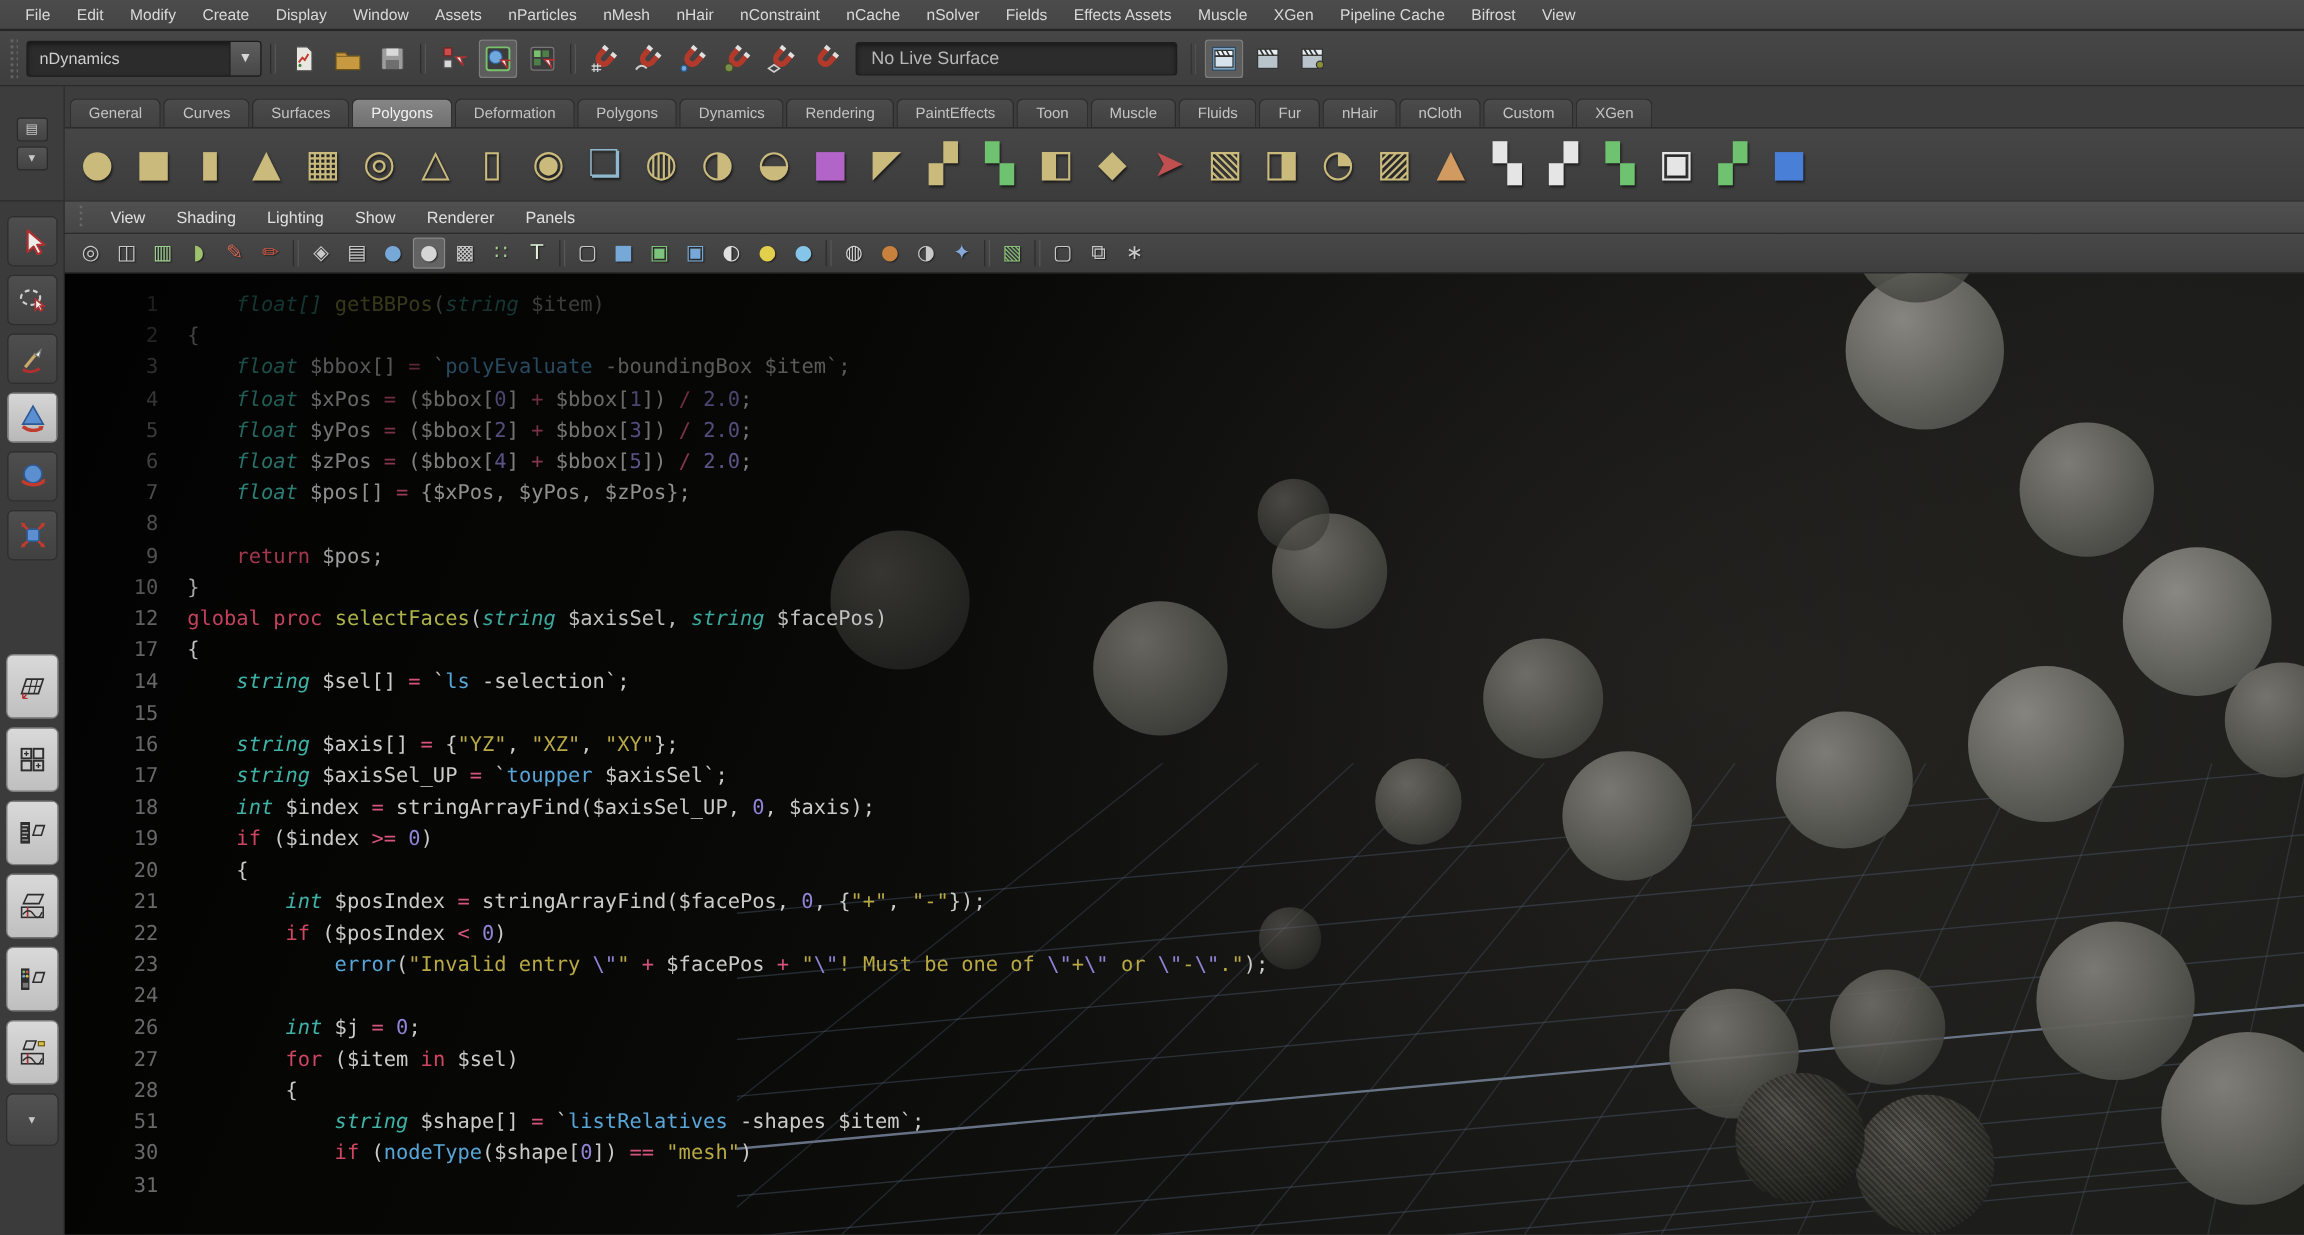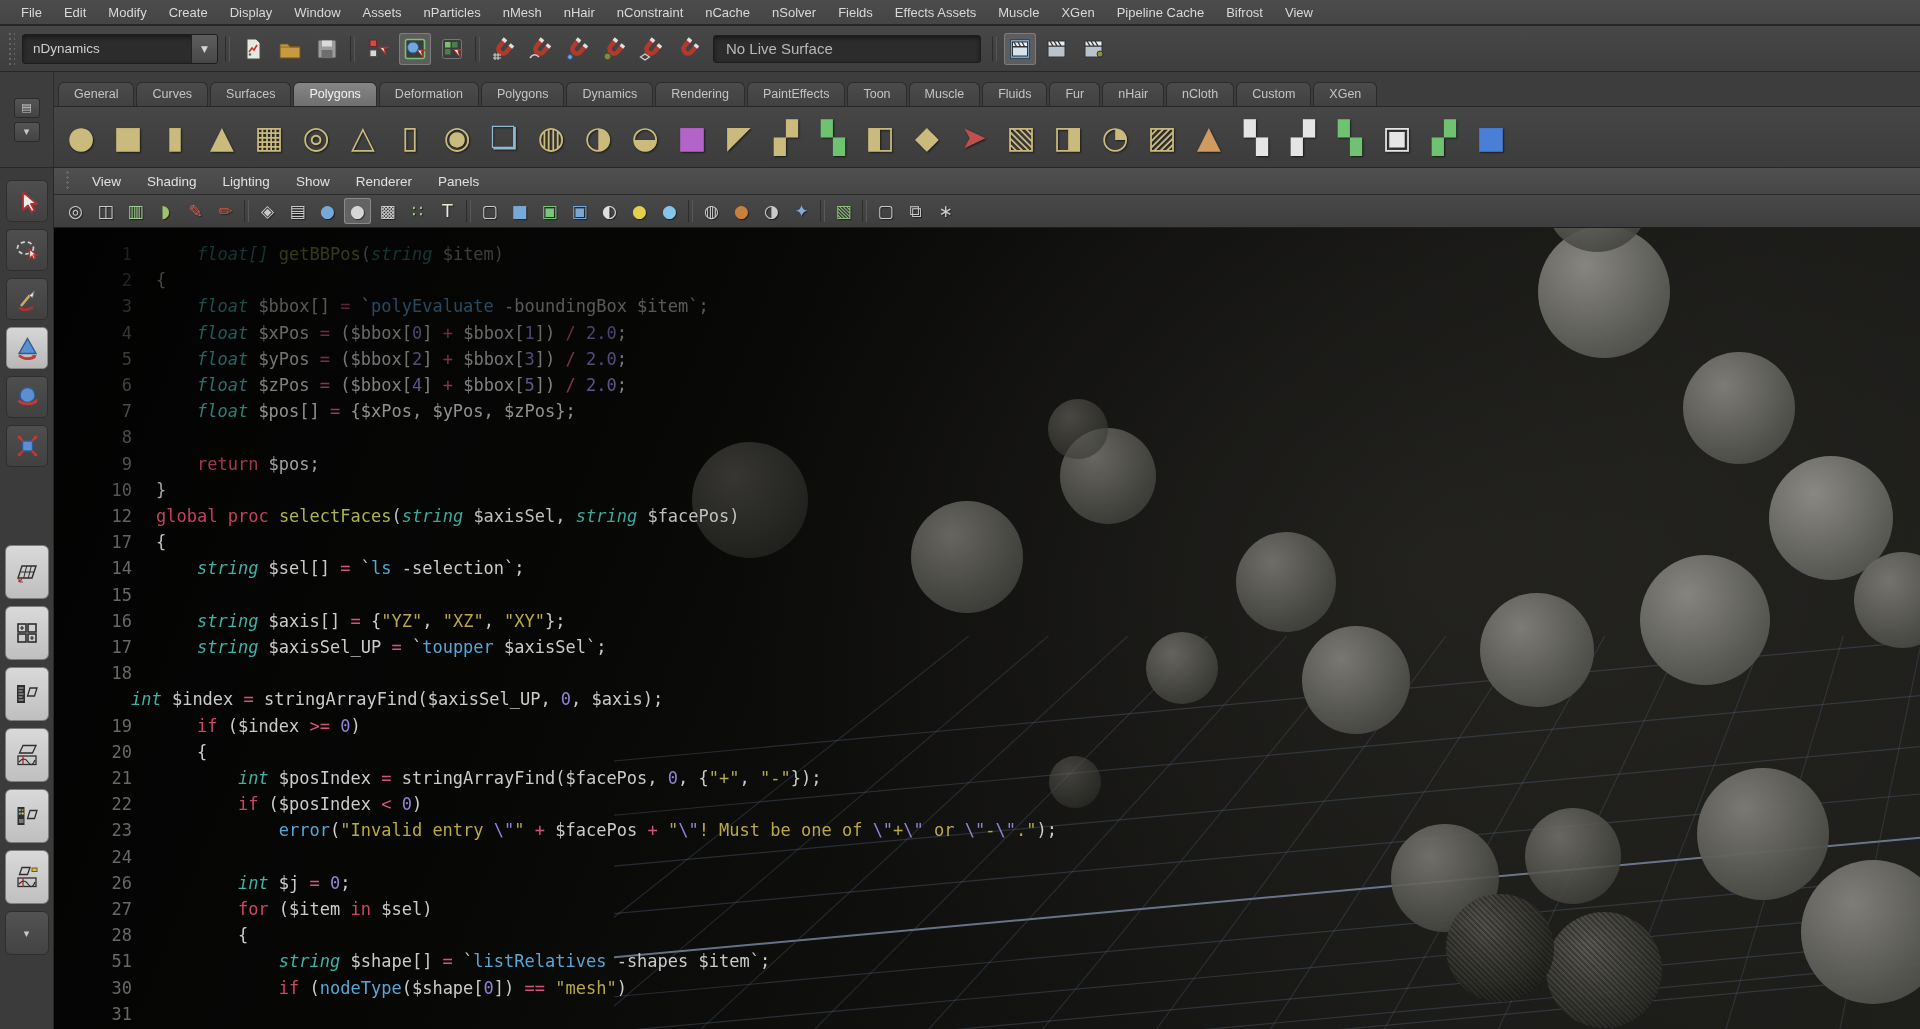--- a/index.html
+++ b/index.html
@@ -594,21 +594,21 @@
           <div class="code-line" style="opacity: 0.7;"><span class="ln">7</span><span class="code-text"><span class="tk-plain">    </span><span class="tk-type">float</span><span class="tk-plain"> $pos[] </span><span class="tk-op">=</span><span class="tk-plain"> {$xPos, $yPos, $zPos};</span></span></div>
           <div class="code-line" style="opacity: 0.72;"><span class="ln">8</span><span class="code-text"><span class="tk-plain"></span></span></div>
           <div class="code-line" style="opacity: 0.78;"><span class="ln">9</span><span class="code-text"><span class="tk-plain">    </span><span class="tk-kw">return</span><span class="tk-plain"> $pos;</span></span></div>
           <div class="code-line" style="opacity: 0.82;"><span class="ln">10</span><span class="code-text"><span class="tk-plain"></span><span class="tk-plain">}</span></span></div>
           <div class="code-line" style="opacity: 0.94;"><span class="ln">12</span><span class="code-text"><span class="tk-plain"></span><span class="tk-kw">global</span><span class="tk-plain"> </span><span class="tk-kw">proc</span><span class="tk-plain"> </span><span class="tk-func">selectFaces</span><span class="tk-plain">(</span><span class="tk-type">string</span><span class="tk-plain"> $axisSel, </span><span class="tk-type">string</span><span class="tk-plain"> $facePos)</span></span></div>
           <div class="code-line" style="opacity: 0.95;"><span class="ln">17</span><span class="code-text"><span class="tk-plain"></span><span class="tk-plain">{</span></span></div>
           <div class="code-line" style="opacity: 1;"><span class="ln">14</span><span class="code-text"><span class="tk-plain">    </span><span class="tk-type">string</span><span class="tk-plain"> $sel[] </span><span class="tk-op">=</span><span class="tk-plain"> `</span><span class="tk-cmd">ls</span><span class="tk-plain"> -selection`;</span></span></div>
           <div class="code-line" style="opacity: 1;"><span class="ln">15</span><span class="code-text"><span class="tk-plain"></span></span></div>
           <div class="code-line" style="opacity: 1;"><span class="ln">16</span><span class="code-text"><span class="tk-plain">    </span><span class="tk-type">string</span><span class="tk-plain"> $axis[] </span><span class="tk-op">=</span><span class="tk-plain"> {</span><span class="tk-str">"YZ"</span><span class="tk-plain">, </span><span class="tk-str">"XZ"</span><span class="tk-plain">, </span><span class="tk-str">"XY"</span><span class="tk-plain">};</span></span></div>
           <div class="code-line" style="opacity: 1;"><span class="ln">17</span><span class="code-text"><span class="tk-plain">    </span><span class="tk-type">string</span><span class="tk-plain"> $axisSel_UP </span><span class="tk-op">=</span><span class="tk-plain"> `</span><span class="tk-cmd">toupper</span><span class="tk-plain"> $axisSel`;</span></span></div>
-          <div class="code-line" style="opacity: 1; flex-direction: column;"><span class="ln">18</span><span class="code-text"><span class="tk-plain">    </span><span class="tk-type">int</span><span class="tk-plain"> $index </span><span class="tk-op">=</span><span class="tk-plain"> stringArrayFind($axisSel_UP, </span><span class="tk-num">0</span><span class="tk-plain">, $axis);</span></span></div>
+          <div class="code-line" style="opacity: 1;"><span class="ln">18</span><span class="code-text"><span class="tk-plain">    </span><span class="tk-type">int</span><span class="tk-plain"> $index </span><span class="tk-op">=</span><span class="tk-plain"> stringArrayFind($axisSel_UP, </span><span class="tk-num">0</span><span class="tk-plain">, $axis);</span></span></div>
           <div class="code-line" style="opacity: 1;"><span class="ln">19</span><span class="code-text"><span class="tk-plain">    </span><span class="tk-kw">if</span><span class="tk-plain"> ($index </span><span class="tk-op">&gt;=</span><span class="tk-plain"> </span><span class="tk-num">0</span><span class="tk-plain">)</span></span></div>
           <div class="code-line" style="opacity: 1;"><span class="ln">20</span><span class="code-text"><span class="tk-plain">    </span><span class="tk-plain">{</span></span></div>
           <div class="code-line" style="opacity: 1;"><span class="ln">21</span><span class="code-text"><span class="tk-plain">        </span><span class="tk-type">int</span><span class="tk-plain"> $posIndex </span><span class="tk-op">=</span><span class="tk-plain"> stringArrayFind($facePos, </span><span class="tk-num">0</span><span class="tk-plain">, {</span><span class="tk-str">"+"</span><span class="tk-plain">, </span><span class="tk-str">"-"</span><span class="tk-plain">});</span></span></div>
           <div class="code-line" style="opacity: 1; align-items: center;"><span class="ln">22</span><span class="code-text"><span class="tk-plain">        </span><span class="tk-kw">if</span><span class="tk-plain"> ($posIndex </span><span class="tk-op">&lt;</span><span class="tk-plain"> </span><span class="tk-num">0</span><span class="tk-plain">)</span></span></div>
           <div class="code-line" style="opacity: 1;"><span class="ln">23</span><span class="code-text"><span class="tk-plain">            </span><span class="tk-cmd">error</span><span class="tk-plain">(</span><span class="tk-str">"Invalid entry </span><span class="tk-esc">\"</span><span class="tk-str">"</span><span class="tk-plain"> </span><span class="tk-op">+</span><span class="tk-plain"> $facePos </span><span class="tk-op">+</span><span class="tk-plain"> </span><span class="tk-str">"</span><span class="tk-esc">\"</span><span class="tk-str">! Must be one of </span><span class="tk-esc">\"</span><span class="tk-str">+</span><span class="tk-esc">\"</span><span class="tk-str"> or </span><span class="tk-esc">\"</span><span class="tk-str">-</span><span class="tk-esc">\"</span><span class="tk-str">."</span><span class="tk-plain">);</span></span></div>
           <div class="code-line" style="opacity: 1;"><span class="ln">24</span><span class="code-text"><span class="tk-plain"></span></span></div>
           <div class="code-line" style="opacity: 1;"><span class="ln">26</span><span class="code-text"><span class="tk-plain">        </span><span class="tk-type">int</span><span class="tk-plain"> $j </span><span class="tk-op">=</span><span class="tk-plain"> </span><span class="tk-num">0</span><span class="tk-plain">;</span></span></div>
           <div class="code-line" style="opacity: 1;"><span class="ln">27</span><span class="code-text"><span class="tk-plain">        </span><span class="tk-kw">for</span><span class="tk-plain"> ($item </span><span class="tk-kw">in</span><span class="tk-plain"> $sel)</span></span></div>
           <div class="code-line" style="opacity: 1;"><span class="ln">28</span><span class="code-text"><span class="tk-plain">        </span><span class="tk-plain">{</span></span></div>
           <div class="code-line" style="opacity: 1;"><span class="ln">51</span><span class="code-text"><span class="tk-plain">            </span><span class="tk-type">string</span><span class="tk-plain"> $shape[] </span><span class="tk-op">=</span><span class="tk-plain"> `</span><span class="tk-cmd">listRelatives</span><span class="tk-plain"> -shapes $item`;</span></span></div>

